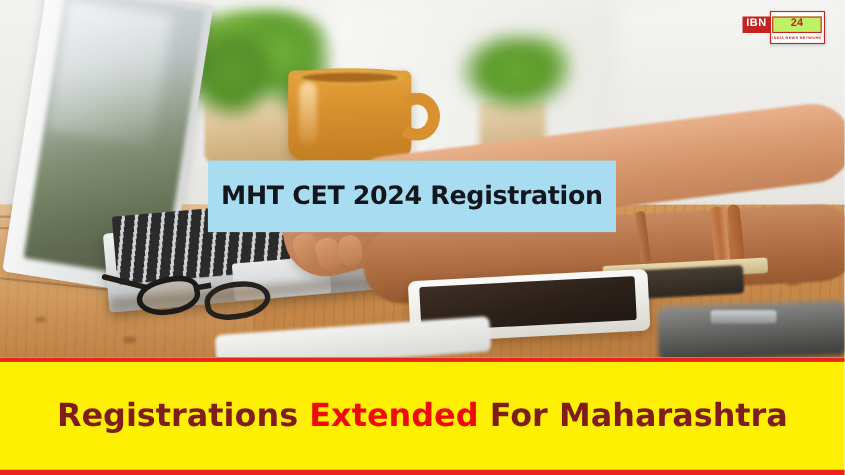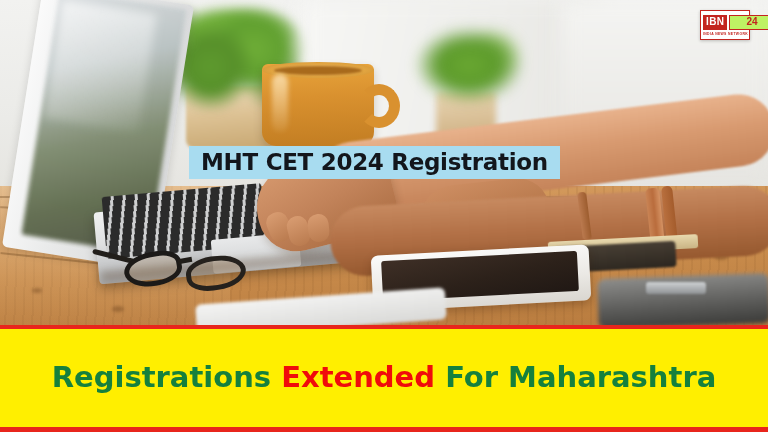--- a/index.html
+++ b/index.html
@@ -421,21 +421,21 @@
   .logo {
     position: absolute;
     right: 18px; top: 10px;
     width: 50px;
     height: 30px;
     background: #ffffff;
     border: 1.5px solid #c3241f;
     box-sizing: border-box;
     display: flex;
     flex-direction: column;
-    align-items: flex-start;
+    align-items: flex-end;
     justify-content: center;
     padding: 1px 2px;
     box-shadow: 0 1px 3px rgba(0,0,0,0.22);
   }
   .logo-row {
     display: flex;
     align-items: stretch;
     gap: 2px;
     height: 15px;
   }
@@ -472,21 +472,21 @@
     margin-top: 2px;
     white-space: nowrap;
     font-family: "Liberation Sans", sans-serif;
   }
 
   
   .headline-banner {
     position: absolute;
     left: 189px; top: 146px;
     height: 33px;
-    padding: 0 12px;
+    padding: 16px 12px;
     background: #a8dcf0;
     display: flex;
     align-items: center;
     justify-content: center;
   }
   .headline-text {
     font-family: "DejaVu Sans", sans-serif;
     font-weight: bold;
     font-size: 23px;
     color: #13161c;
@@ -512,21 +512,21 @@
     overflow: hidden;
   }
   .caption-line {
     font-family: "DejaVu Sans", sans-serif;
     font-weight: bold;
     font-size: 29px;
     line-height: 1.16;
     white-space: nowrap;
     text-align: center;
   }
-  .w-blue { color: #15803d; }
+  .w-blue { color: #7f1d1d; }
   .w-red  { color: #f00b0b; }
 </style>
 </head>
 <body>
 
 <div class="screen">
 
   <div class="photo">
 
     <div class="bg-wall"></div>

